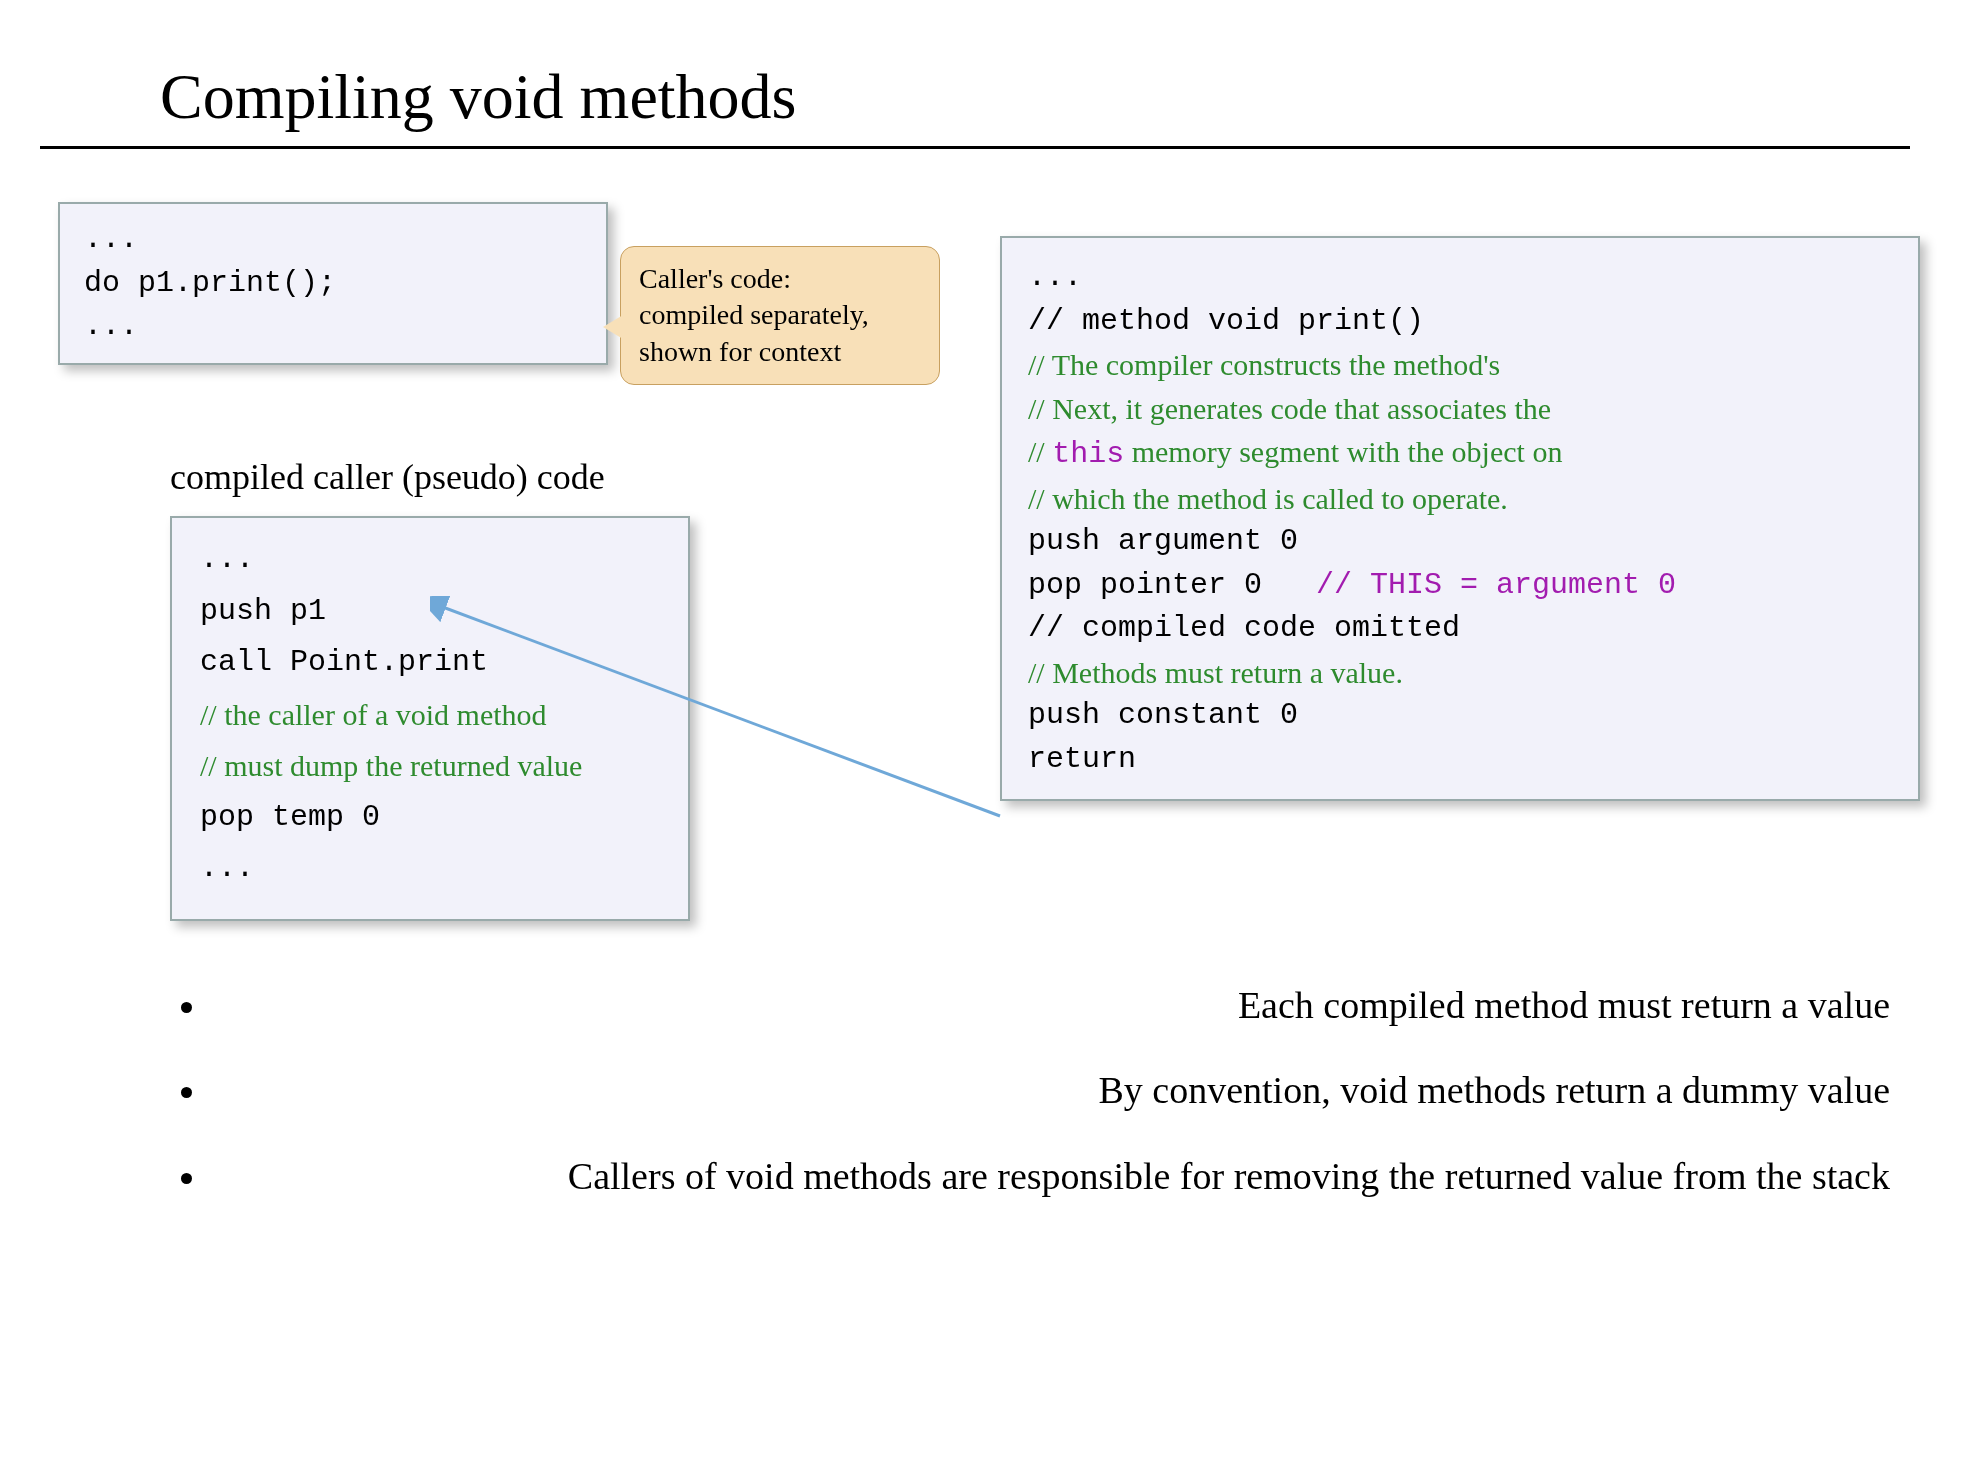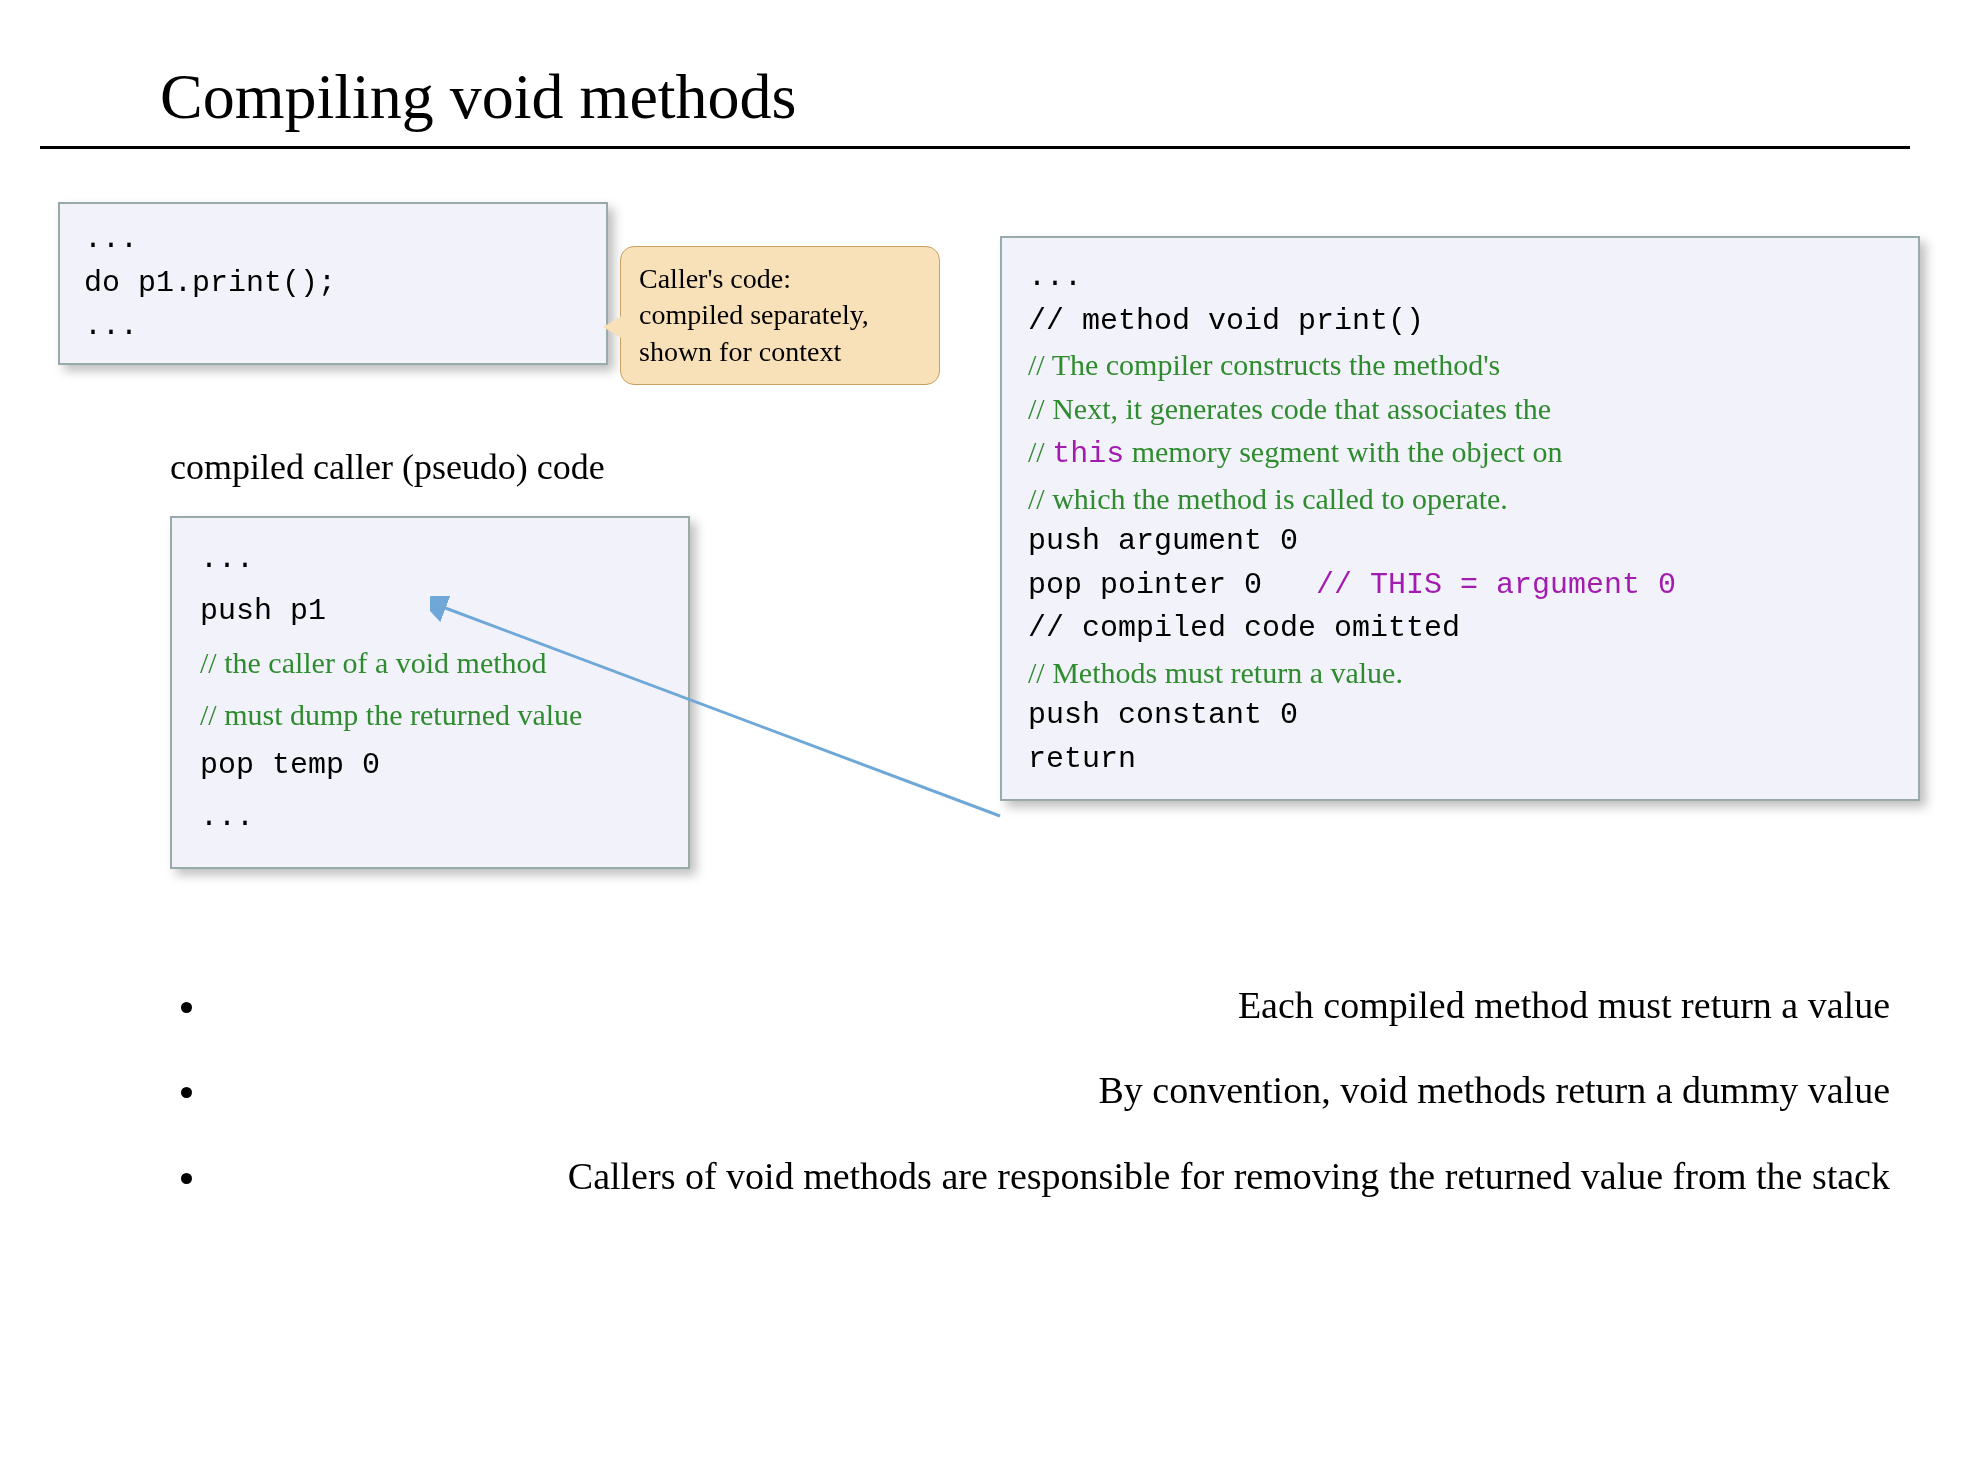--- a/index.html
+++ b/index.html
@@ -57,21 +57,21 @@
       width: 0; height: 0;
       border-top: 12px solid transparent;
       border-bottom: 12px solid transparent;
       border-right: 20px solid #f8e0b8;
     }
     .sect-label {
       position: absolute;
       font-size: 36px;
       font-family: "Times New Roman", serif;
     }
-    .label-pseudo { left: 130px; top: 250px; }
+    .label-pseudo { left: 130px; top: 260px; }
     .label-vm { left: 960px; top: -10px; }
     .pseudo-box { left: 130px; top: 320px; width: 520px; padding: 20px 28px; }
     .pseudo-box .line { margin-bottom: 8px; }
     .vm-box { left: 960px; top: 40px; width: 920px; padding: 18px 26px; line-height: 1.4; }
     .vm-box .line { white-space: pre; }
     .bullets {
       position: absolute;
       left: 210px; top: 980px;
       width: 1680px;
       font-size: 38px;
@@ -102,20 +102,21 @@
     <div>Caller's code:</div>
     <div>compiled separately,</div>
     <div>shown for context</div>
   </div>
 
   <div class="sect-label label-pseudo">compiled caller (pseudo) code</div>
 
   <div class="code-box pseudo-box">
     <div class="mono line">...</div>
     <div class="mono line">push p1</div>
+    <div class="mono line">call Point.print</div>
     <div class="serif-comment line">// the caller of a void method</div>
     <div class="serif-comment line">// must dump the returned value</div>
     <div class="mono line">pop temp 0</div>
     <div class="mono line">...</div>
   </div>
 
 
   <div class="code-box vm-box">
     <div class="mono line">...</div>
     <div class="mono line">// method void print()</div>

